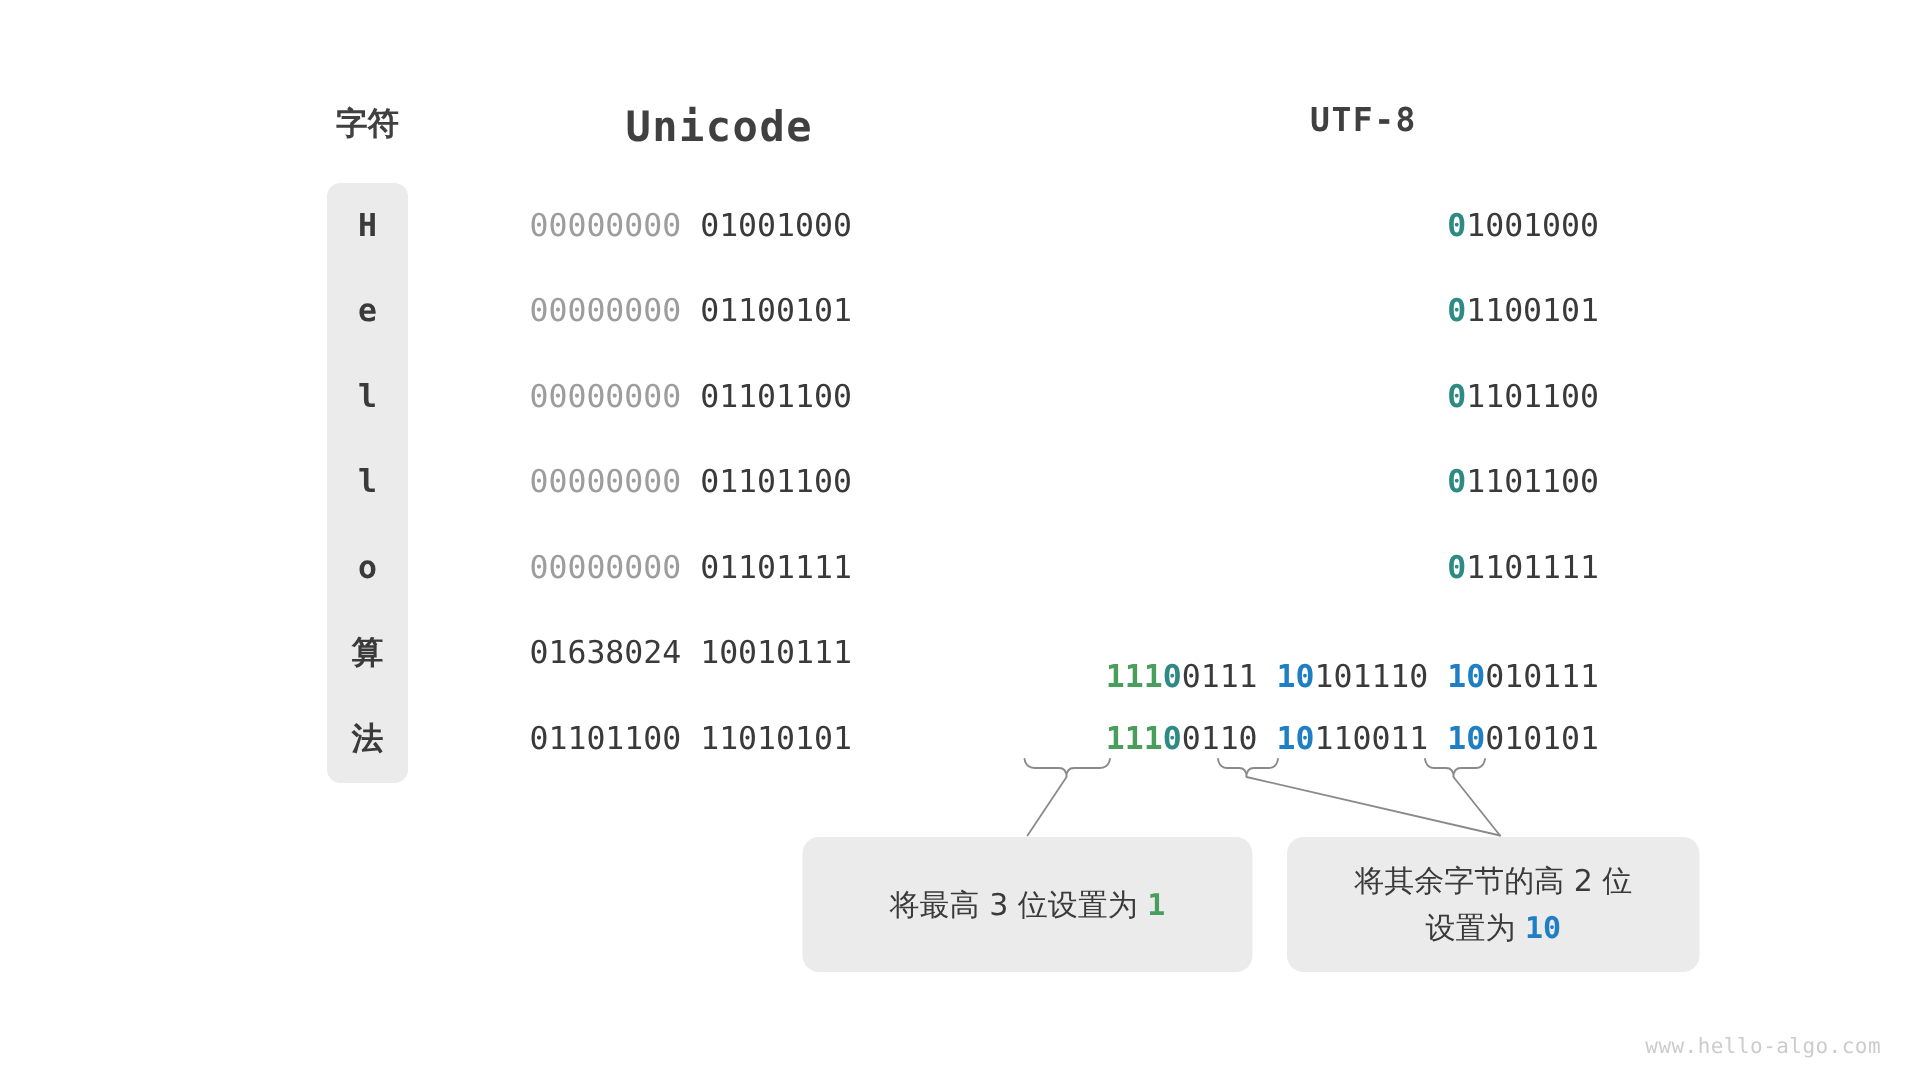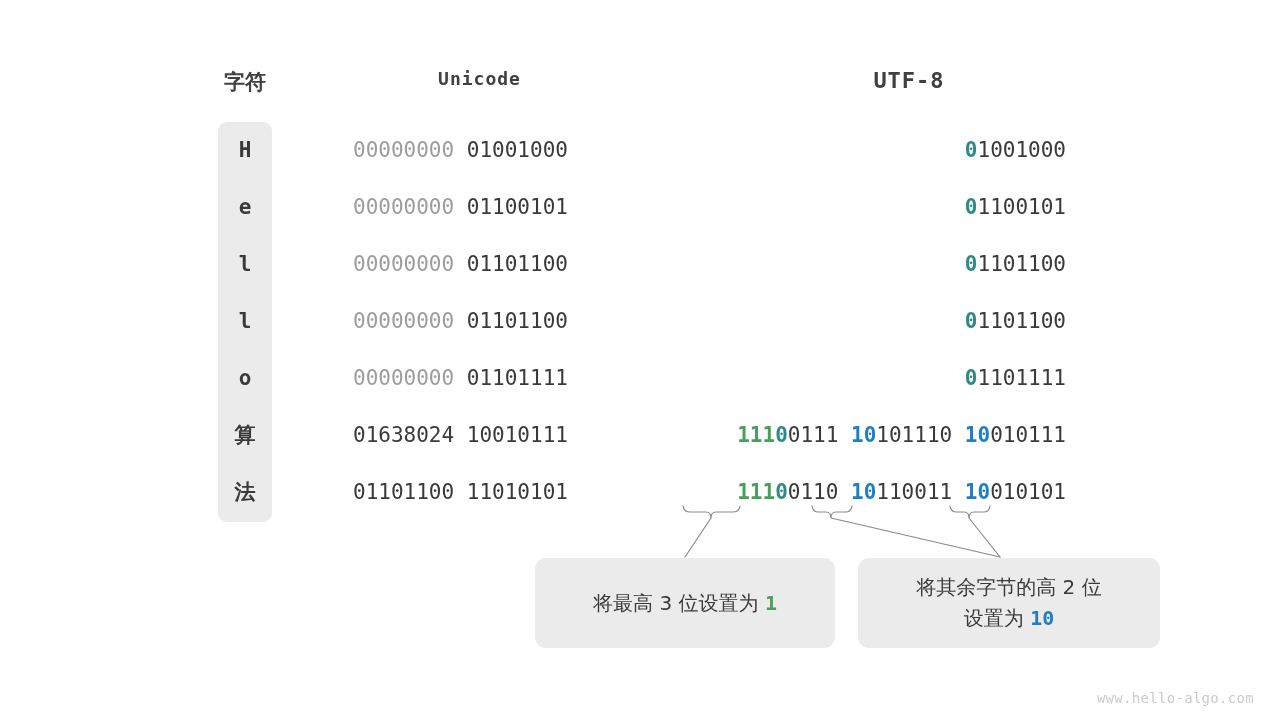--- a/index.html
+++ b/index.html
@@ -32,21 +32,21 @@
     width: 54px;
     text-align: center;
     font-size: 21px;
     font-family: "DejaVu Sans", "Liberation Sans", sans-serif;
   }
   #hdr-unicode {
     left: 353px;
     top: 68px;
     width: 253px;
     text-align: center;
-    font-size: 18px;
+    font-size: 28px;
     letter-spacing: 1px;
     font-family: "DejaVu Sans Mono", "Liberation Mono", monospace;
   }
   #hdr-utf8 {
     left: 750px;
     top: 68px;
     width: 318px;
     text-align: center;
     font-size: 22px;
     letter-spacing: 1px;
@@ -122,21 +122,21 @@
     display: flex;
     flex-direction: column;
     align-items: center;
     justify-content: center;
     font-family: "DejaVu Sans", "Liberation Sans", sans-serif;
     font-size: 20px;
     color: #3a3a3a;
     line-height: 1.55;
   }
   #callout-1 { left: 535px; top: 558px; width: 300px; height: 90px; }
-  #callout-2 { left: 858px; top: 558px; width: 302px; height: 90px; }
+  #callout-2 { left: 858px; top: 558px; width: 275px; height: 90px; }
   .callout .line { white-space: pre; }
   .hl-green { color: #4a9e5c; font-weight: bold; font-family: "DejaVu Sans Mono","Liberation Mono",monospace; }
   .hl-blue  { color: #1f7fc4; font-weight: bold; font-family: "DejaVu Sans Mono","Liberation Mono",monospace; }
 
   
   #watermark {
     position: absolute;
     right: 26px;
     bottom: 14px;
     font-family: "DejaVu Sans Mono", "Liberation Mono", monospace;
@@ -167,21 +167,21 @@
       <div class="bits unicode-bits" style="top: 236px;"><span class="b-dim">00000000 </span><span class="b-dark">01101100</span></div>
       <div class="bits utf8-bits" style="top: 236px;"><span class="b-teal">0</span><span class="b-dark">1101100</span></div>
       <div class="char-cell" style="top: 293px;">l</div>
       <div class="bits unicode-bits" style="top: 293px;"><span class="b-dim">00000000 </span><span class="b-dark">01101100</span></div>
       <div class="bits utf8-bits" style="top: 293px;"><span class="b-teal">0</span><span class="b-dark">1101100</span></div>
       <div class="char-cell" style="top: 350px;">o</div>
       <div class="bits unicode-bits" style="top: 350px;"><span class="b-dim">00000000 </span><span class="b-dark">01101111</span></div>
       <div class="bits utf8-bits" style="top: 350px;"><span class="b-teal">0</span><span class="b-dark">1101111</span></div>
       <div class="char-cell cjk" style="top: 407px;">算</div>
       <div class="bits unicode-bits" style="top: 407px;"><span class="b-dark">01638024 10010111</span></div>
-      <div class="bits utf8-bits" style="top: 407px; margin-left: 24px;"><span class="b-green">111</span><span class="b-teal">0</span><span class="b-dark">0111 </span><span class="b-blue">10</span><span class="b-dark">101110 </span><span class="b-blue">10</span><span class="b-dark">010111</span></div>
+      <div class="bits utf8-bits" style="top: 423px; margin-left: 24px;"><span class="b-green">111</span><span class="b-teal">0</span><span class="b-dark">0111 </span><span class="b-blue">10</span><span class="b-dark">101110 </span><span class="b-blue">10</span><span class="b-dark">010111</span></div>
       <div class="char-cell cjk" style="top: 464px;">法</div>
       <div class="bits unicode-bits" style="top: 464px;"><span class="b-dark">01101100 11010101</span></div>
       <div class="bits utf8-bits" style="top: 464px;"><span class="b-green">111</span><span class="b-teal">0</span><span class="b-dark">0110 </span><span class="b-blue">10</span><span class="b-dark">110011 </span><span class="b-blue">10</span><span class="b-dark">010101</span></div>
     </div>
 
   <svg id="connectors" viewBox="0 0 1280 720" xmlns="http://www.w3.org/2000/svg">
     <g fill="none" stroke="#8a8a8a" stroke-width="1.2" stroke-linecap="round">
 
       <path d="M683,506 Q684,512 690,512 L706,512 Q711,512 711,518 Q711,512 716,512 L733,512 Q739,512 740,506"></path>
 

